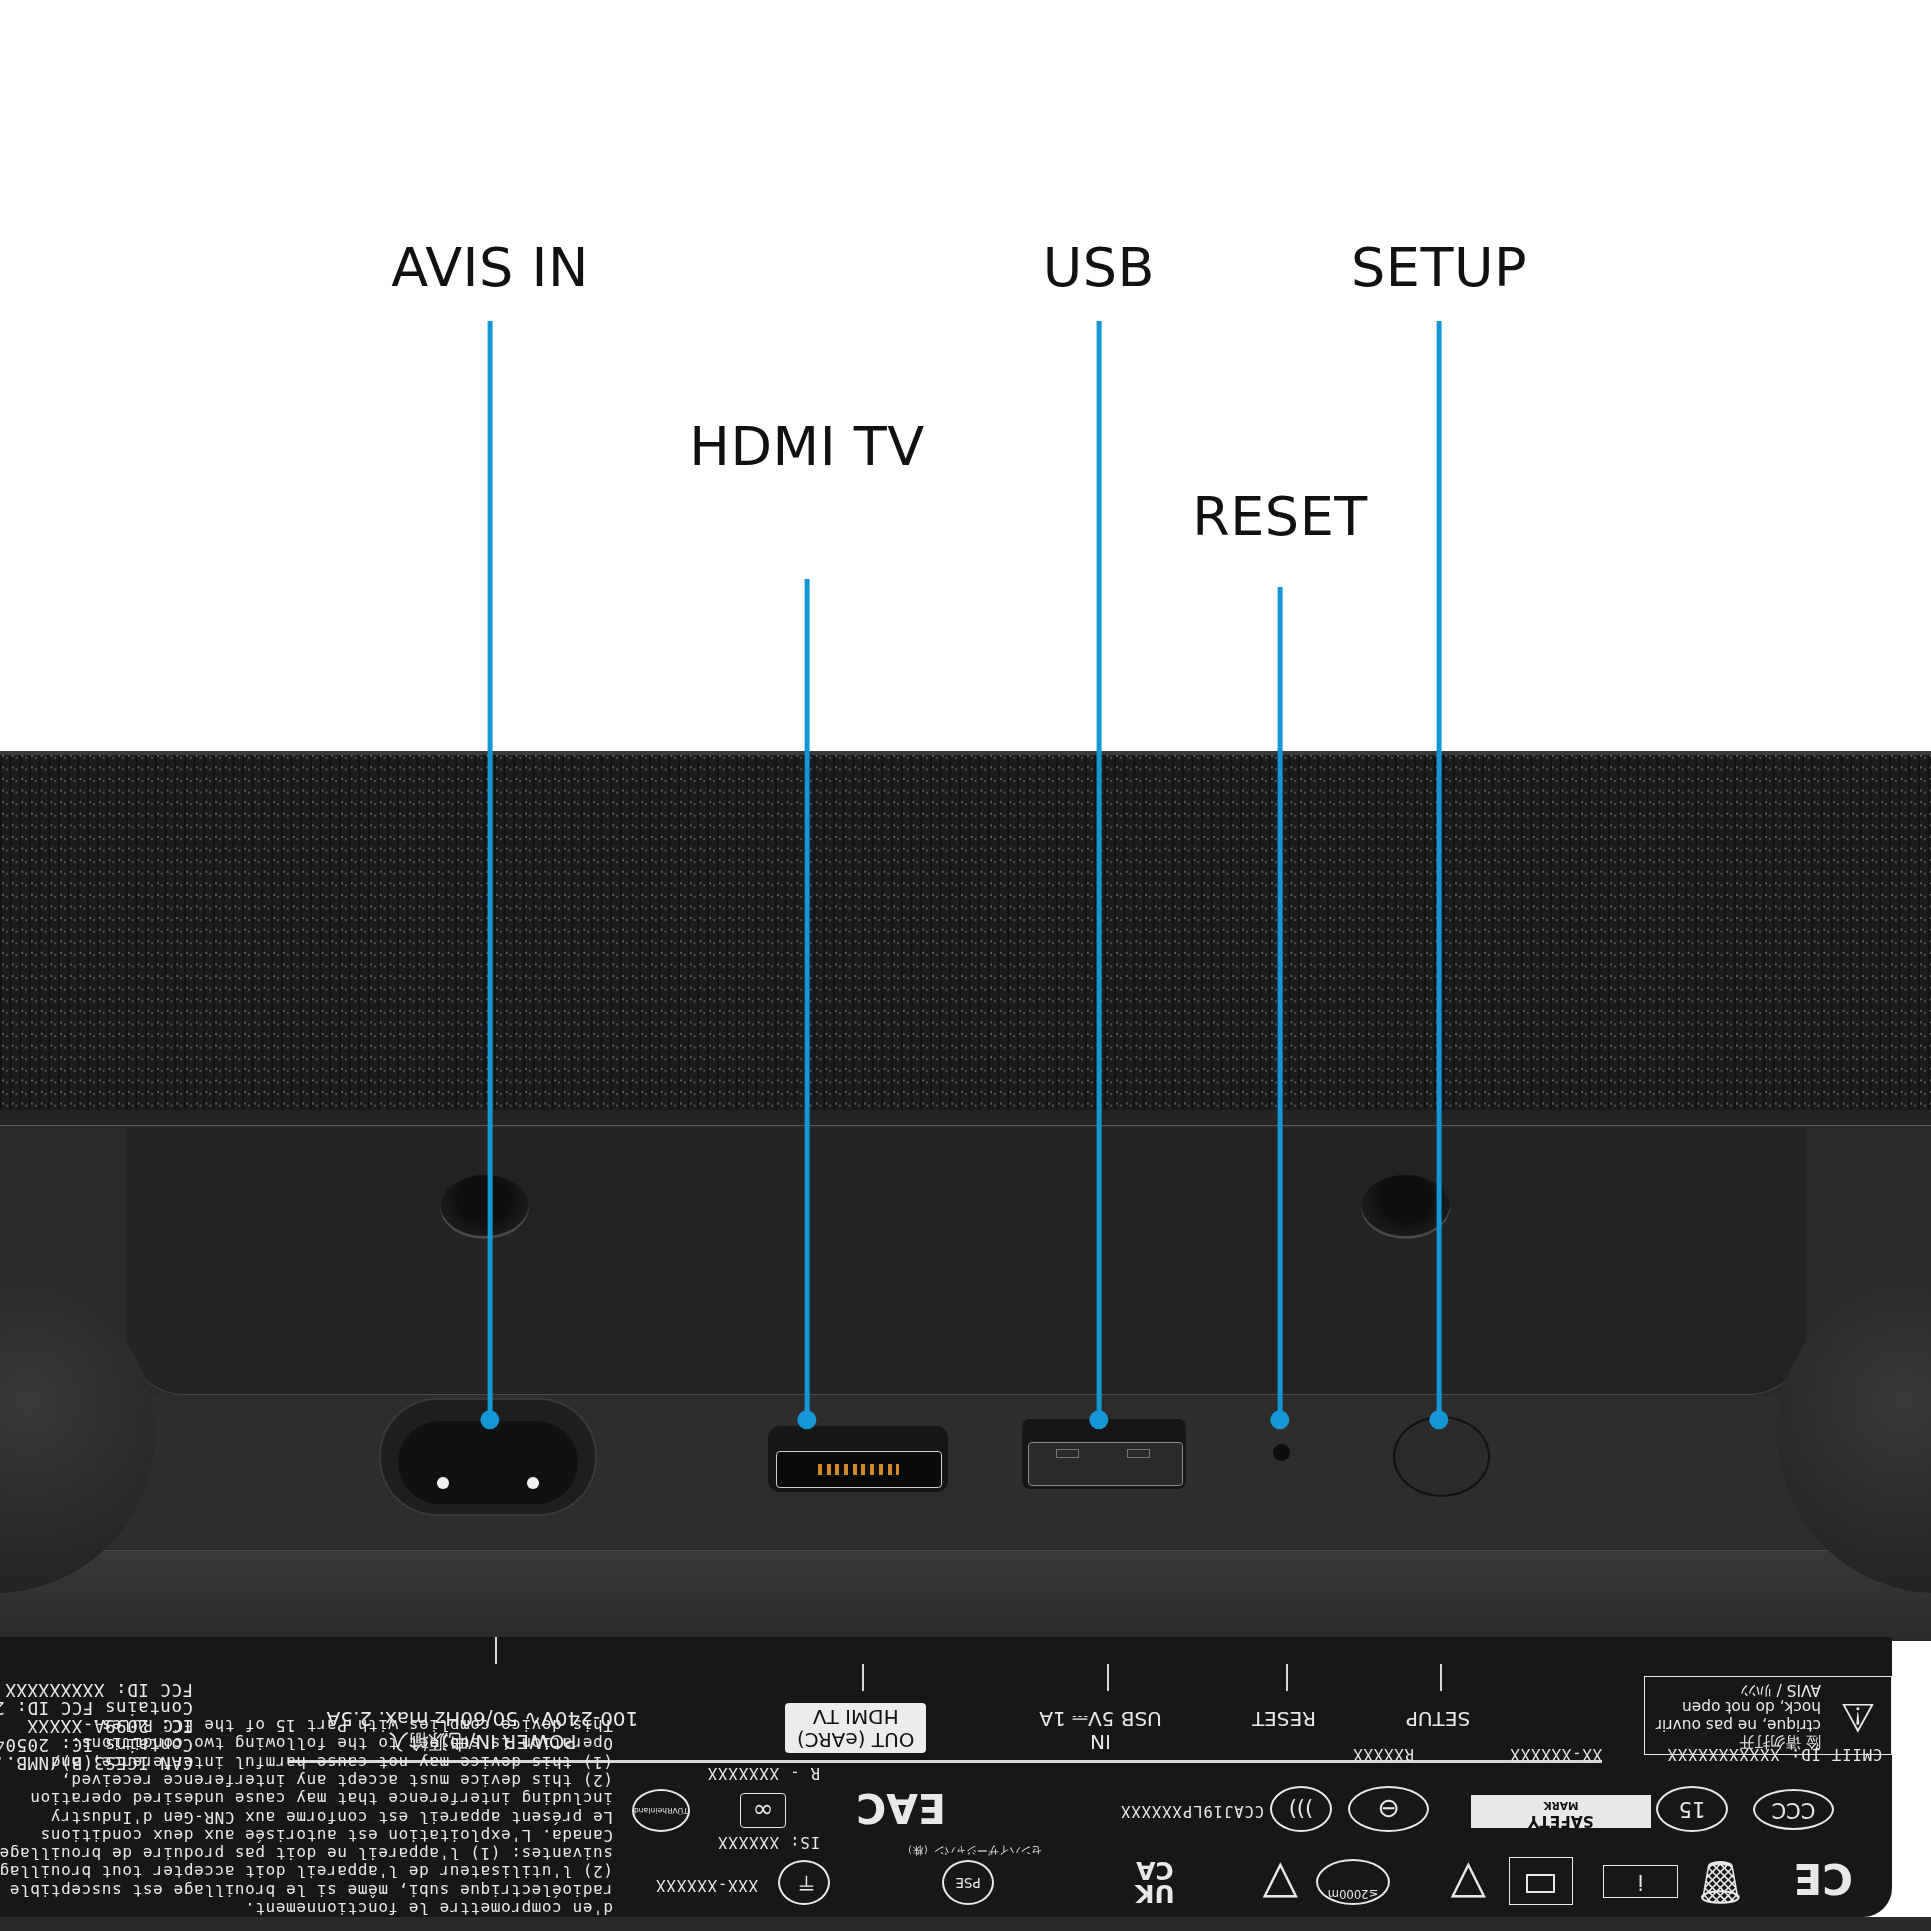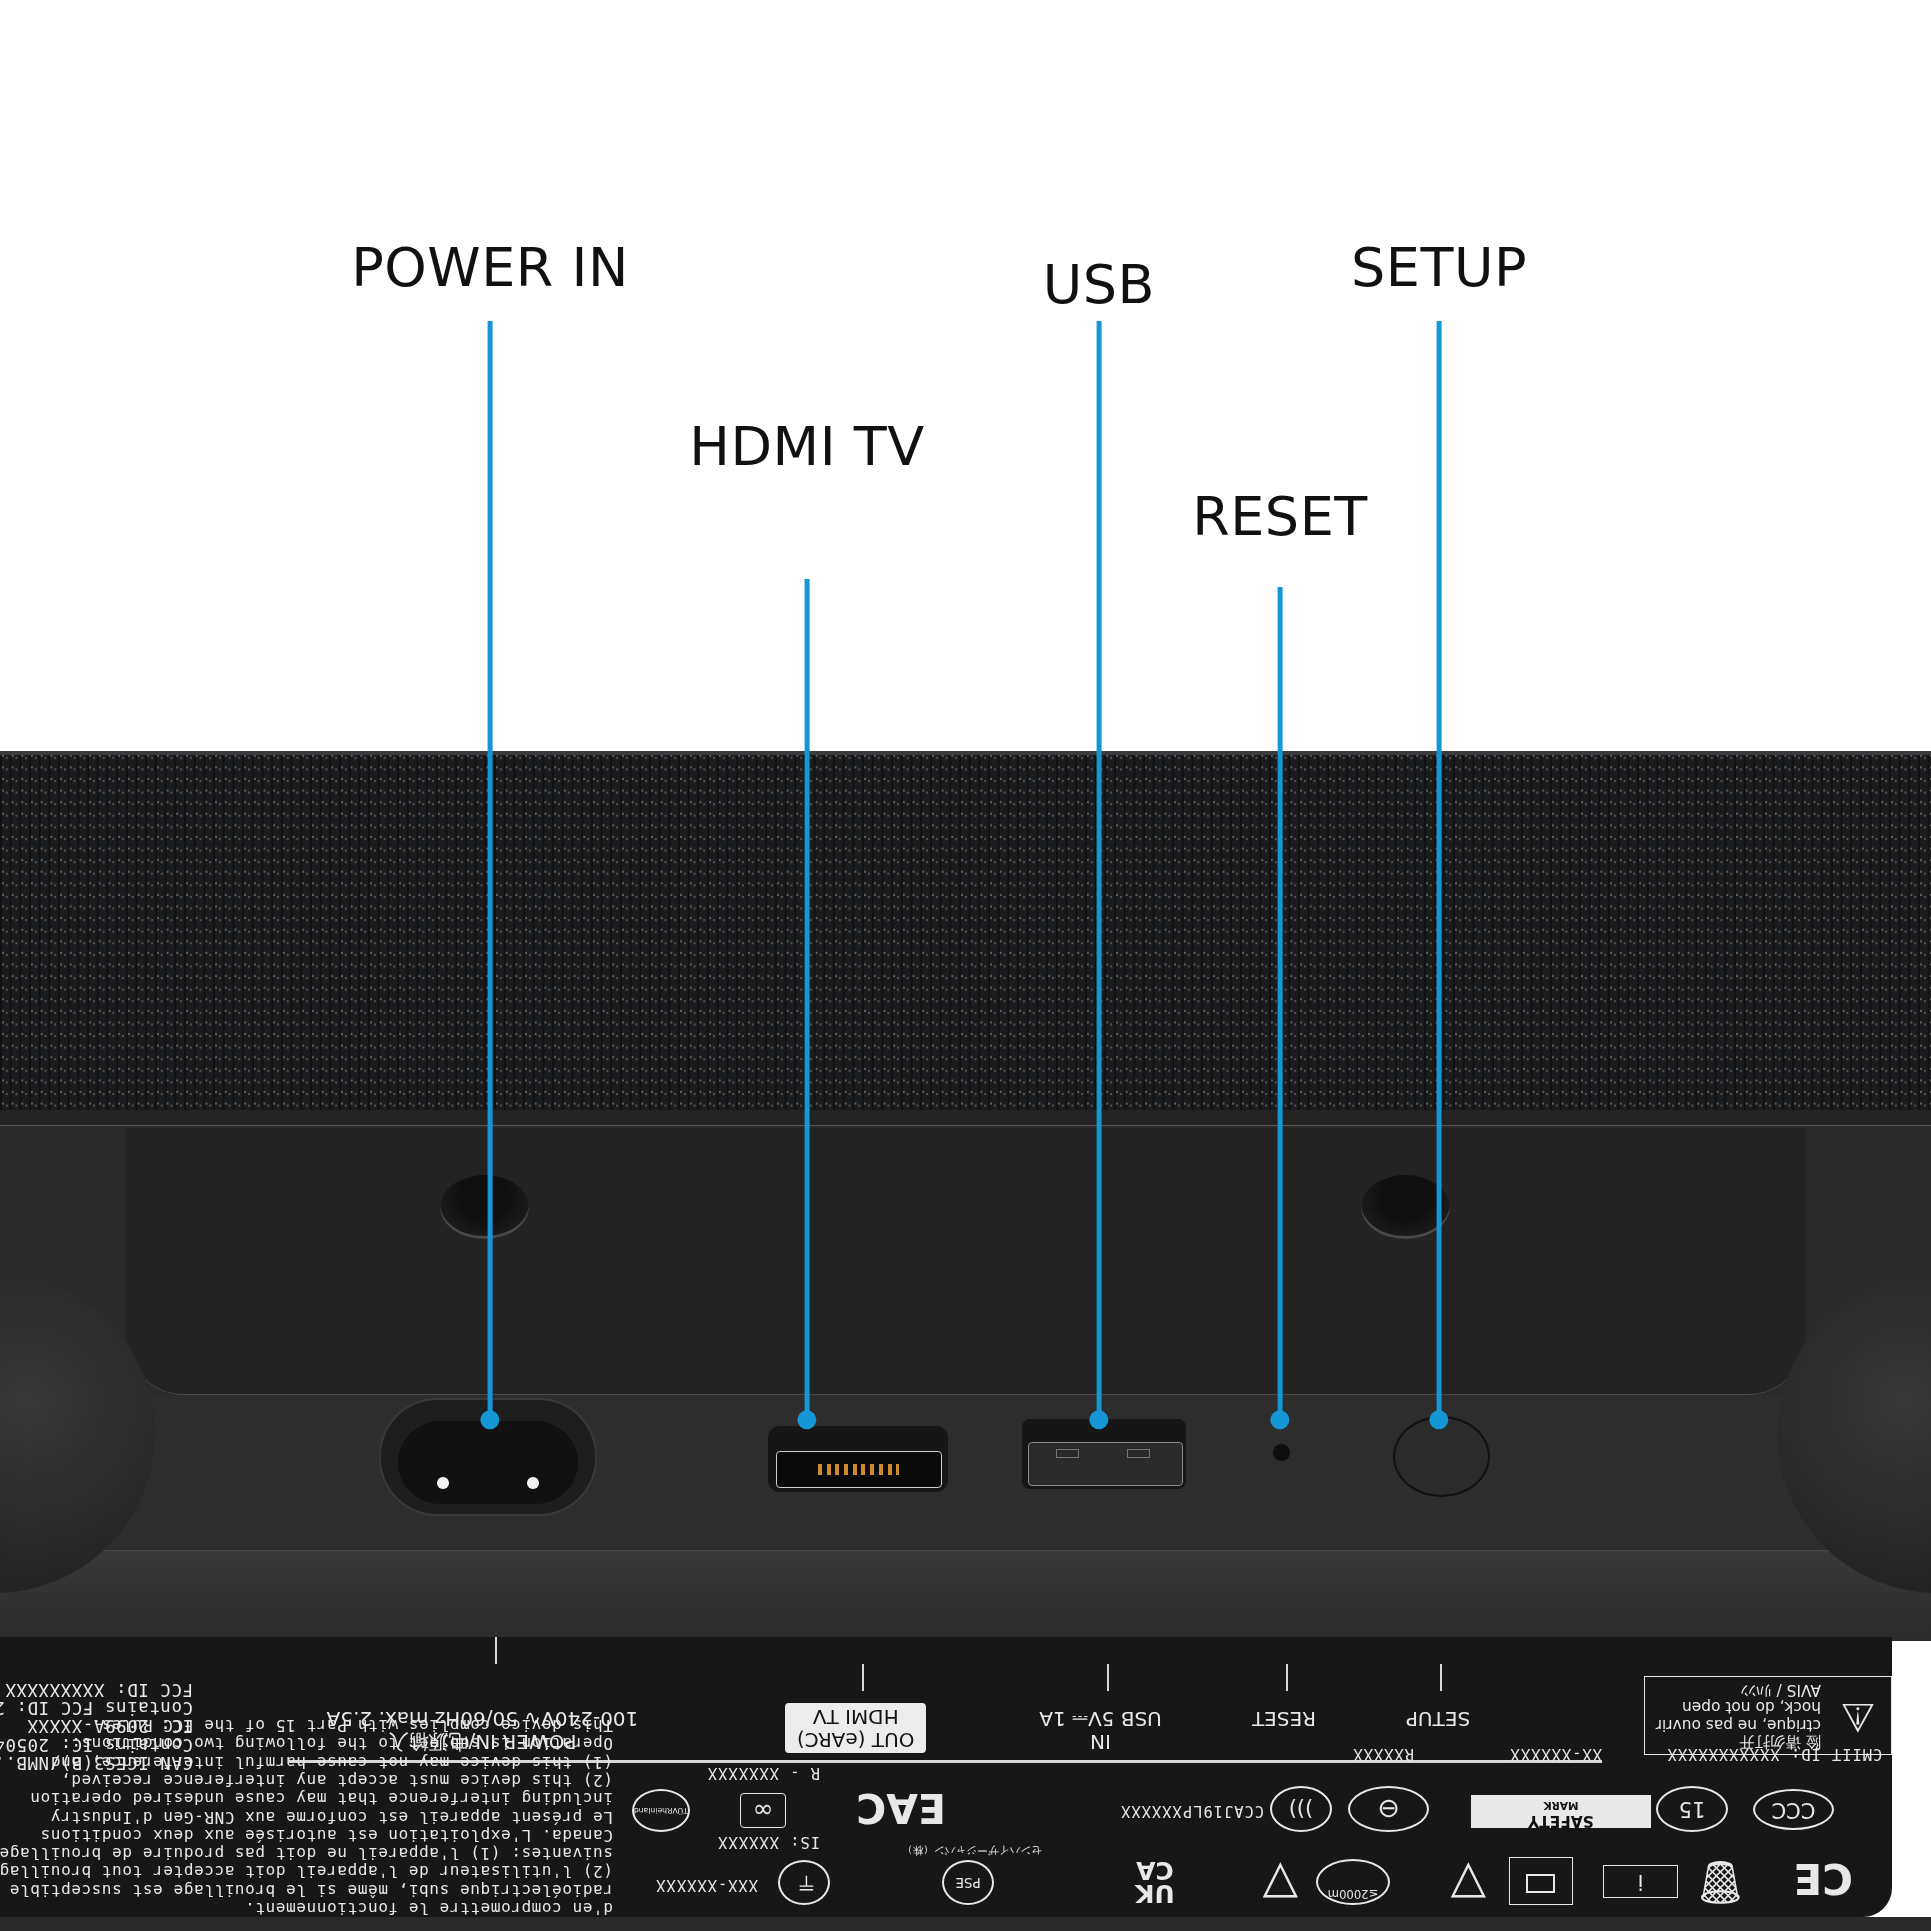--- a/index.html
+++ b/index.html
@@ -56,25 +56,25 @@
   .hdmi-box { background:#ececec; color:#111; border-radius:3.9px; padding:1.9px 11.6px; }
   .legal { font-family:"DejaVu Sans Mono", monospace; font-size:16px; line-height:18.3px; letter-spacing:0.6px; }
   .sym { position:absolute; color:#e8e8e8; font-family:"DejaVu Sans", sans-serif; text-align:center; }
   .sym-oval { border:2.9px solid #e8e8e8; border-radius:50%; }
   .sm { font-size:15.4px; letter-spacing:1px; font-family:"DejaVu Sans Mono", monospace; }
   .bottom-strip { position:absolute; left:0; top:1917px; width:1931px; height:14.5px; background:#2a2929; }
 </style>
 </head>
 <body>
 
-<div class="callout-label" style="left:490px;top:236px;">POWER IN</div>
+<div class="callout-label" style="left:490px;top:236px;">AVIS IN</div>
 <div class="callout-label" style="left:807px;top:415px;">
   <div>HDMI TV</div>
 </div>
-<div class="callout-label" style="left:1099px;top:253px;">USB</div>
+<div class="callout-label" style="left:1099px;top:236px;">USB</div>
 <div class="callout-label" style="left:1280px;top:485px;">RESET</div>
 <div class="callout-label" style="left:1439px;top:236px;">SETUP</div>
 
 <div class="fabric"></div>
 <div class="fabric-top-edge"></div>
 
 <div class="housing"></div>
 <div class="housing-lip"></div>
 <div class="recess"></div>
 <div class="ledge"></div>

